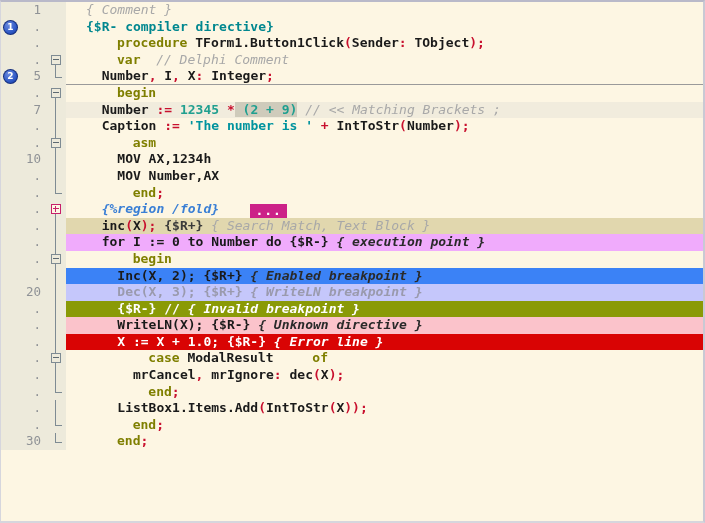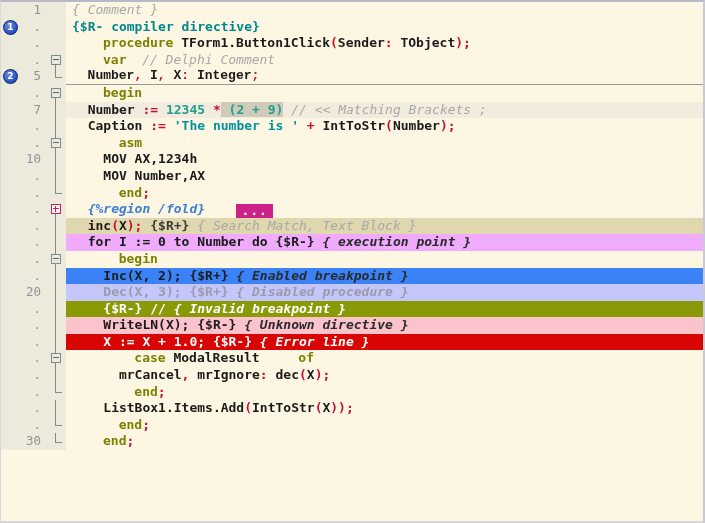--- a/index.html
+++ b/index.html
@@ -125,33 +125,33 @@
     position: absolute;
     top: 1px; bottom: 1px;
     left: 3px;
     width: 1px;
     background: #c71f6a;
   }
   
   .code {
     flex: 1 1 auto;
     position: relative;
-    padding-left: 6px;
+    padding-left: 20px;
     background: #fdf6e3;
     z-index: 1;
   }
   .row.hl-exec   .code { background: #f0abfc; }
   .row.hl-search .code { background: #e1d7ae; }
   .row.hl-bpen   .code { background: #3b82f6; }
   .row.hl-bpdis  .code { background: #c5c7fb; }
   .row.hl-bpinv  .code { background: #8a9a06; }
   .row.hl-bpunk  .code { background: #fbc3cb; }
   .row.hl-err    .code { background: #d90404; }
   .row.hl-match  .code { background: #f1ecdd; }
-  .row.underline .code { box-shadow: inset 0 -1px 0 0 #9a9a9a; font-family: Liberation Mono, monospace; }
+  .row.underline .code { box-shadow: inset 0 -1px 0 0 #9a9a9a; }
 
   
   .kw   { color: #7f7f00; font-weight: bold; margin-left: 31px; }
   .id   { color: #1a1a1a; font-weight: bold; }
   .num  { color: #1f9f8f; font-weight: bold; margin-top: 36px; }
   .str  { color: #00939e; font-weight: bold; }
   .sym  { color: #c8102e; font-weight: bold; }
   .cmt  { color: #a8a8a8; font-style: italic; }
   .dir  { color: #00878f; font-weight: bold; }
   .dirp { color: #3a3a3a; font-weight: bold; }
@@ -314,21 +314,21 @@
 
     <div class="row hl-bpen">
       <div class="gutter"><span class="lnum dot">.</span></div>
       <div class="foldcol"><span class="fbar"></span></div>
       <div class="code"><span class="oncolor-dark">    Inc(X, 2); {$R+}</span><span class="cmt-dark"> { Enabled breakpoint }</span></div>
     </div>
 
     <div class="row hl-bpdis">
       <div class="gutter"><span class="lnum">20</span></div>
       <div class="foldcol"><span class="fbar"></span></div>
-      <div class="code"><span class="txt-grey">    Dec(X, 3); {$R+}</span><span class="cmt-grey"> { Disabled procedure }</span></div>
+      <div class="code"><span class="txt-grey">    Dec(X, 3); {$R+}</span><span class="cmt-grey"> { WriteLN breakpoint }</span></div>
     </div>
 
     <div class="row hl-bpinv">
       <div class="gutter"><span class="lnum dot">.</span></div>
       <div class="foldcol"><span class="fbar"></span></div>
       <div class="code"><span class="txt-white">    {$R-} //</span><span class="cmt-white"> { Invalid breakpoint }</span></div>
     </div>
 
     <div class="row hl-bpunk">
       <div class="gutter"><span class="lnum dot">.</span></div>

